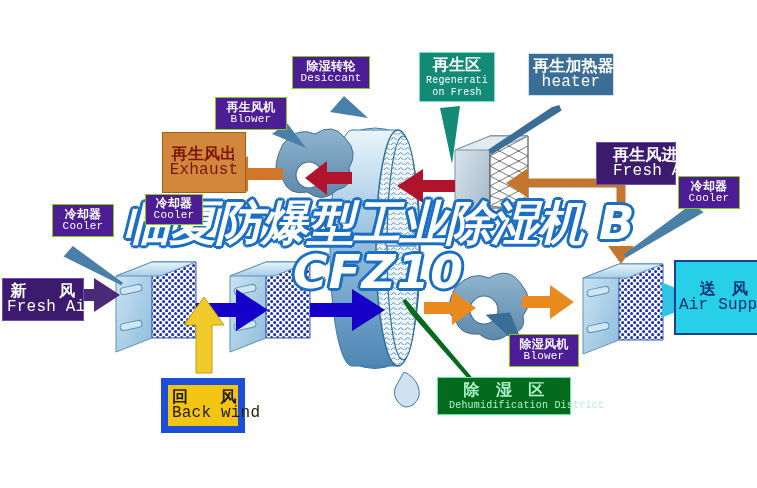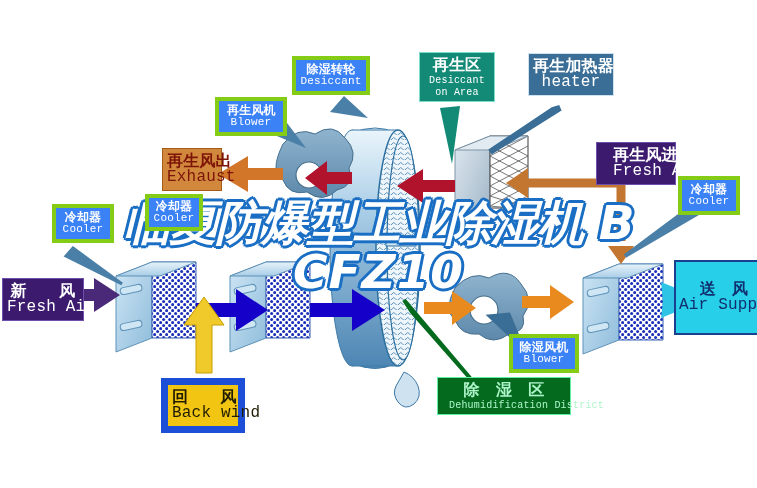--- a/index.html
+++ b/index.html
@@ -7,21 +7,21 @@
   #stage{position:relative;width:757px;height:488px;background:#fff;overflow:hidden;}
   #art{position:absolute;left:0;top:0;width:757px;height:488px;}
 
   
   .lbl{position:absolute;box-sizing:border-box;text-align:center;line-height:1.08;
        letter-spacing:.2px;white-space:nowrap;}
   .lbl .cn{display:block;font-weight:bold;}
   .lbl .en{display:block;font-family:"Liberation Mono","DejaVu Sans Mono",monospace;}
 
   
-  .st{background:#3b82f6;border:4px solid #84cc16;color:#ffffff;}
+  .st{background:#4c1d95;border:1px solid #84cc16;color:#ffffff;}
   .st .cn{font-size:12px;}
   .st .en{font-size:11px;}
 
   
   .nv{background:#3a6e96;border:1px solid #cfe2ef;color:#ffffff;}
 
   
   .tl{background:#138a76;border:1px solid #7fdcc9;color:#ffffff;}
 
   
@@ -232,34 +232,34 @@
     <span class="en">Desiccant</span>
   </div>
 
   <div class="lbl st" style="left:215px;top:88px;width:72px;padding:3px 8px;margin-top:9px;">
     <span class="cn">再生风机</span>
     <span class="en">Blower</span>
   </div>
 
   <div class="lbl tl" style="left:419px;top:52px;width:76px;padding:3px 3px;line-height:1.18;">
     <span class="cn">再生区</span>
-    <span class="en" style="font-size:10px;white-space:normal;">Desiccant on Area</span>
+    <span class="en" style="font-size:10px;white-space:normal;">Regenerati on Fresh</span>
   </div>
 
   <div class="lbl nv" style="left:528px;top:53px;width:86px;padding:3px 4px;">
     <span class="cn">再生加热器</span>
     <span class="en">heater</span>
   </div>
 
   <div class="lbl pu" style="left:596px;top:142px;width:80px;padding:3px 16px;">
     <span class="cn">再生风进</span>
     <span class="en">Fresh Air</span>
   </div>
 
-  <div class="lbl or" style="left:162px;top:148px;width:60px;padding:3px 4px;">
+  <div class="lbl or" style="left:162px;top:132px;width:84px;padding:12px 4px;">
     <span class="cn">再生风出</span>
     <span class="en">Exhaust</span>
   </div>
 
   <div class="lbl st" style="left:52px;top:204px;width:62px;padding:3px 4px;">
     <span class="cn">冷却器</span>
     <span class="en">Cooler</span>
   </div>
 
   <div class="lbl st" style="left:145px;top:194px;width:58px;padding:2px 3px;">

